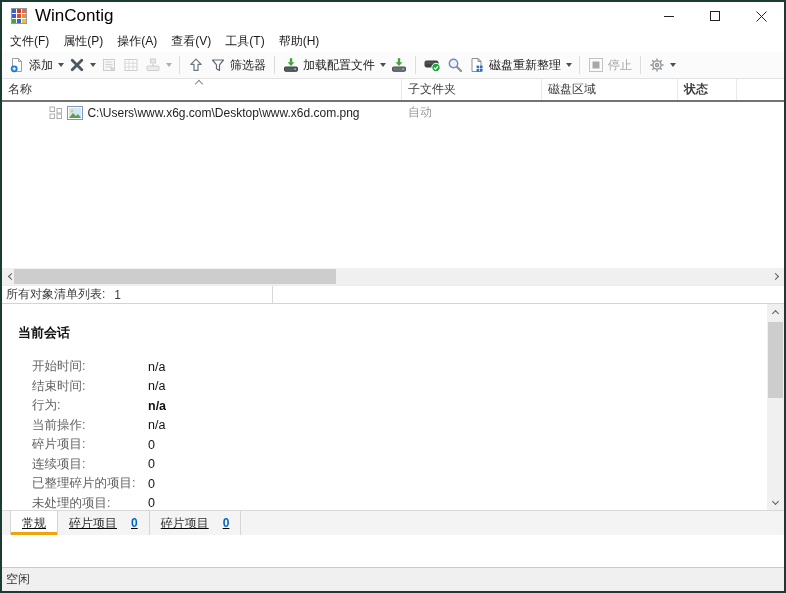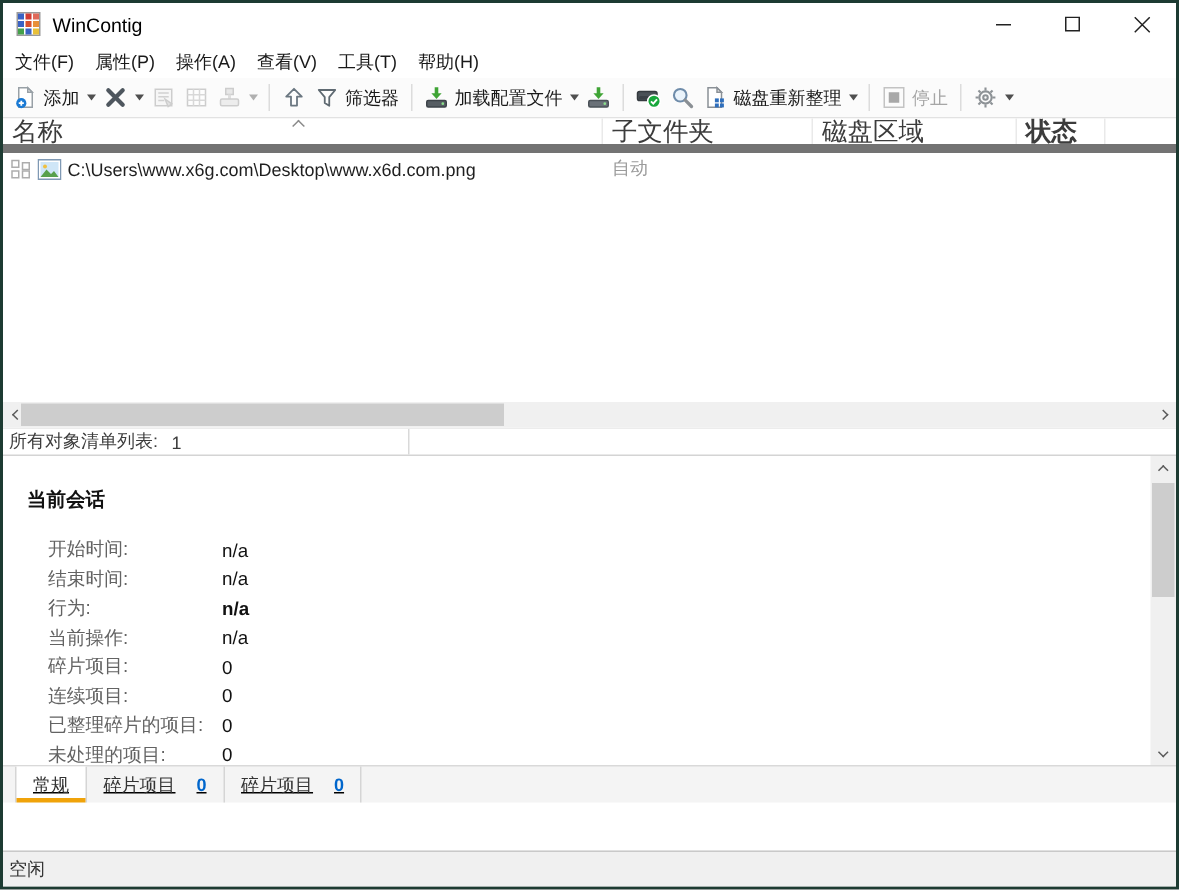--- a/index.html
+++ b/index.html
@@ -15,21 +15,21 @@
     display:flex; flex-direction:column;
     overflow:hidden;
   }
 
   
   .titlebar { height:28px; background:#fff; display:flex; align-items:center; flex:none; }
   .app-logo { width:16px; height:16px; margin-left:9px; display:grid;
     grid-template-columns:repeat(3,1fr); grid-template-rows:repeat(3,1fr);
     gap:1px; background:#fff; border:1px solid #9a9a9a; }
   .app-logo span { display:block; }
-  .title-text { font-size:13px; color:#000; margin-left:8px; }
+  .title-text { font-size:17px; color:#000; margin-left:8px; }
   .win-controls { margin-left:auto; display:flex; height:100%; }
   .wcbtn { width:46px; height:100%; display:flex; align-items:center; justify-content:center; }
   .wcbtn svg { display:block; }
 
   
   .menubar { height:22px; background:#fff; display:flex; align-items:center; padding-left:1px; flex:none; }
   .menu-item { font-size:12px; color:#1a1a1a; padding:3px 7px; }
 
   
   .toolbar { height:27px; background:#fbfbfb; border-bottom:1px solid #e2e2e2;
@@ -37,33 +37,33 @@
   .tbtn { display:flex; align-items:center; gap:4px; padding:3px 3px; font-size:12px; color:#1a1a1a; }
   .tbtn.disabled { color:#a6a6a6; }
   .tbtn svg { display:block; }
   .caret { width:0; height:0; border-left:3.5px solid transparent; border-right:3.5px solid transparent;
     border-top:4px solid #4f4f4f; margin:0 2px; }
   .caret.dim { border-top-color:#b0b0b0; }
   .tsep { width:1px; height:18px; background:#dcdcdc; margin:0 5px; flex:none; }
 
   
   .list-header { height:23px; display:flex; background:#fff; position:relative;
-    border-bottom:6px solid #737373; font-size:17px; color:#3c3c3c; flex:none; }
+    border-bottom:2px solid #737373; font-size:12px; color:#3c3c3c; flex:none; }
   .hcell { display:flex; align-items:center; padding-left:6px; border-right:1px solid #e9e9e9; }
   .hc-name { width:400px; position:relative; }
   .hc-area { width:136px; }
   .hc-sub  { width:140px; }
   .hc-status { width:59px;font-weight:bold; }
   .hc-fill { flex:1; border-right:none; }
   .sort-chev { position:absolute; top:2px; left:194px; width:6px; height:6px;
     border-left:1px solid #8a8a8a; border-top:1px solid #8a8a8a; transform:rotate(45deg); }
 
   .list-body { flex:1; background:#fff; overflow:hidden; }
   .list-row { display:flex; height:21px; align-items:center; font-size:12px; color:#1f1f1f; }
-  .rc-name { width:400px; display:flex; align-items:center; gap:4px; padding-left:5px; overflow:hidden; white-space:nowrap; }
+  .rc-name { width:400px; display:flex; align-items:center; gap:4px; padding-left:5px; overflow:hidden; white-space:nowrap;justify-content:center; }
   .rc-area { width:136px; color:#9b9b9b; padding-left:6px; }
   .rc-sub { width:140px; } .rc-status { width:59px; }
 
   
   .hscroll { height:17px; background:#f0f0f0; position:relative; flex:none; display:flex; align-items:center; }
   .hs-arrow { width:16px; height:17px; display:flex; align-items:center; justify-content:center; flex:none; }
   .chev { width:5px; height:5px; border-left:1.4px solid #5a5a5a; border-bottom:1.4px solid #5a5a5a; }
   .chev.left { transform:rotate(45deg); margin-left:2px; }
   .chev.right { transform:rotate(225deg); margin-right:2px; }
   .chev.up { transform:rotate(135deg); margin-top:2px; }

